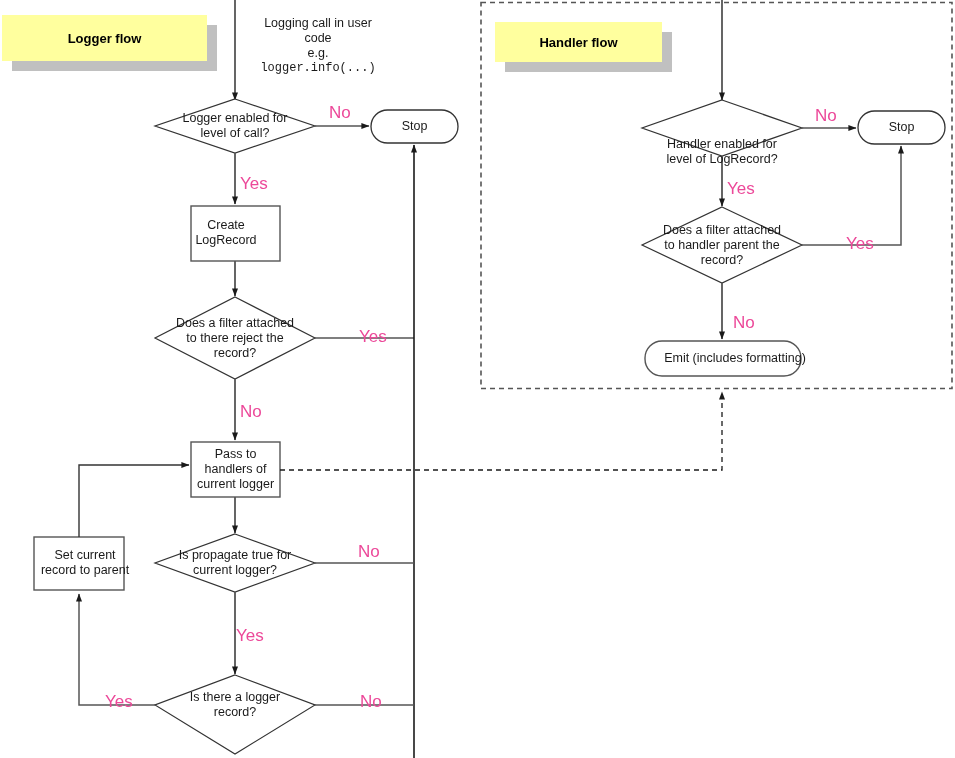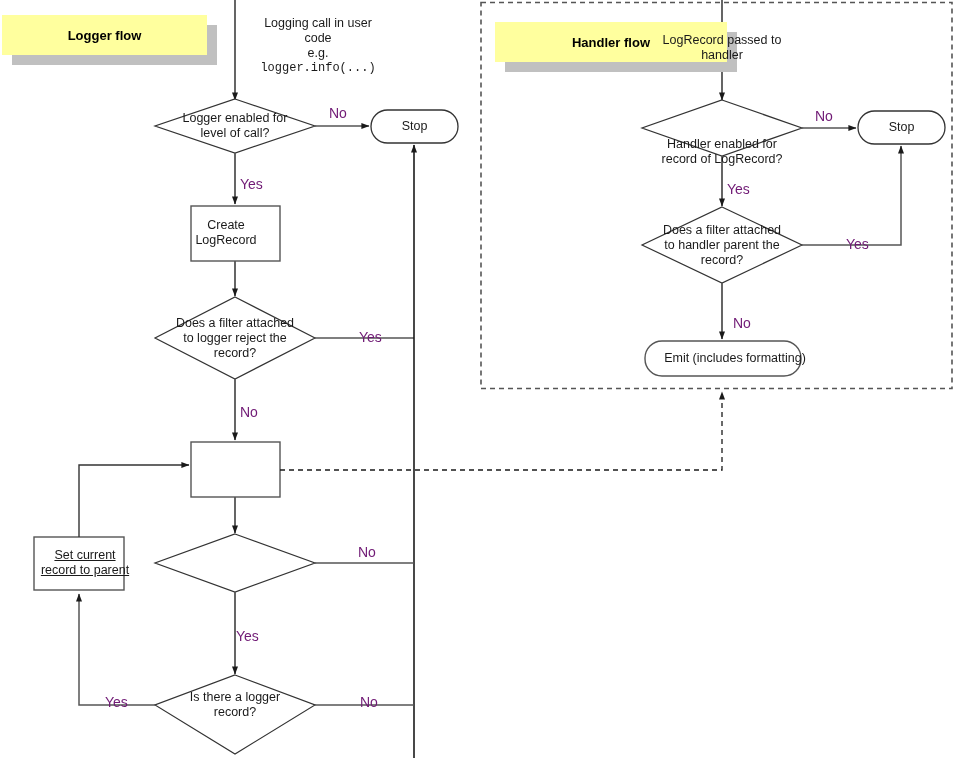--- a/index.html
+++ b/index.html
@@ -14,22 +14,22 @@
   .nodeText{
     position:absolute;
     text-align:center;
     font-size:12.5px;
     color:#1a1a1a;
     line-height:15px;
     pointer-events:none;
   }
   .edgeLabel{
     position:absolute;
-    font-size:14px;
-    color:#701a75;
+    font-size:17px;
+    color:#ec4899;
     line-height:14px;
     white-space:nowrap;
   }
   .mono{font-family:"Liberation Mono", monospace;font-size:12px;}
   .banner{position:absolute;}
   .banner .shadow{
     position:absolute;left:10px;top:10px;
     width:100%;height:100%;
     background:#c0c0c0;
   }
@@ -116,28 +116,28 @@
 
     <polygon points="722,207 802,245 722,283 642,245" fill="#ffffff" stroke="#333" stroke-width="1.2"></polygon>
 
     <path d="M802,245 L901,245 L901,146" fill="none" stroke="#555" stroke-width="1.5" marker-end="url(#arr)"></path>
 
     <path d="M722,283 L722,339" fill="none" stroke="#555" stroke-width="1.8" marker-end="url(#arr)"></path>
 
     <rect x="645" y="341" width="156" height="35" rx="17" ry="17" fill="#ffffff" stroke="#555" stroke-width="1.4"></rect>
   </svg>
 
-  <div class="banner" style="left:2px;top:15px;width:205px;height:40px;">
+  <div class="banner" style="left:2px;top:15px;width:205px;height:46px;">
     <div class="shadow"></div>
     <div class="face">
       <span>Logger flow</span>
     </div>
   </div>
 
-  <div class="banner" style="left:495px;top:22px;width:232px;height:40px;">
+  <div class="banner" style="left:495px;top:22px;width:167px;height:40px;">
     <div class="shadow"></div>
     <div class="face">
       <span>Handler flow</span>
     </div>
   </div>
 
   <div class="nodeText" style="left:243px;top:16px;width:150px;">
     <div>Logging call in user</div>
     <div>code</div>
     <div>e.g.</div>
@@ -151,53 +151,58 @@
 
   <div class="nodeText" style="left:371px;top:119px;width:87px;">Stop</div>
 
   <div class="nodeText" style="left:191px;top:218px;width:70px;">
     <div>Create</div>
     <div>LogRecord</div>
   </div>
 
   <div class="nodeText" style="left:160px;top:316px;width:150px;">
     <div>Does a filter attached</div>
-    <div>to logger reject the</div>
+    <div>to there reject the</div>
     <div>record?</div>
   </div>
 
-
-
-  <div class="nodeText" style="left:33px;top:548px;width:104px;text-decoration:underline;">
+  <div class="nodeText" style="left:191px;top:447px;width:89px;">
+    <div>Pass to</div>
+    <div>handlers of</div>
+    <div>current logger</div>
+  </div>
+
+  <div class="nodeText" style="left:158px;top:548px;width:154px;">
+    <div>Is propagate true for</div>
+    <div>current logger?</div>
+  </div>
+
+  <div class="nodeText" style="left:33px;top:548px;width:104px;">
     <div>Set current</div>
     <div>record to parent</div>
   </div>
 
   <div class="nodeText" style="left:160px;top:690px;width:150px;">
     <div>Is there a logger</div>
     <div>record?</div>
   </div>
 
   <div class="edgeLabel" style="left:329px;top:106px;">No</div>
   <div class="edgeLabel" style="left:240px;top:177px;">Yes</div>
   <div class="edgeLabel" style="left:359px;top:330px;">Yes</div>
   <div class="edgeLabel" style="left:240px;top:405px;">No</div>
   <div class="edgeLabel" style="left:358px;top:545px;">No</div>
   <div class="edgeLabel" style="left:236px;top:629px;">Yes</div>
   <div class="edgeLabel" style="left:105px;top:695px;">Yes</div>
   <div class="edgeLabel" style="left:360px;top:695px;">No</div>
 
-  <div class="nodeText" style="left:647px;top:33px;width:150px;">
-    <div>LogRecord passed to</div>
-    <div>handler</div>
-  </div>
 
   <div class="nodeText" style="left:645px;top:113px;width:154px;margin-top:24px;">
     <div>Handler enabled for</div>
-    <div>record of LogRecord?</div>
+    <div>level of LogRecord?</div>
   </div>
 
   <div class="nodeText" style="left:858px;top:120px;width:87px;">Stop</div>
 
   <div class="nodeText" style="left:647px;top:223px;width:150px;">
     <div>Does a filter attached</div>
     <div>to handler parent the</div>
     <div>record?</div>
   </div>
 

